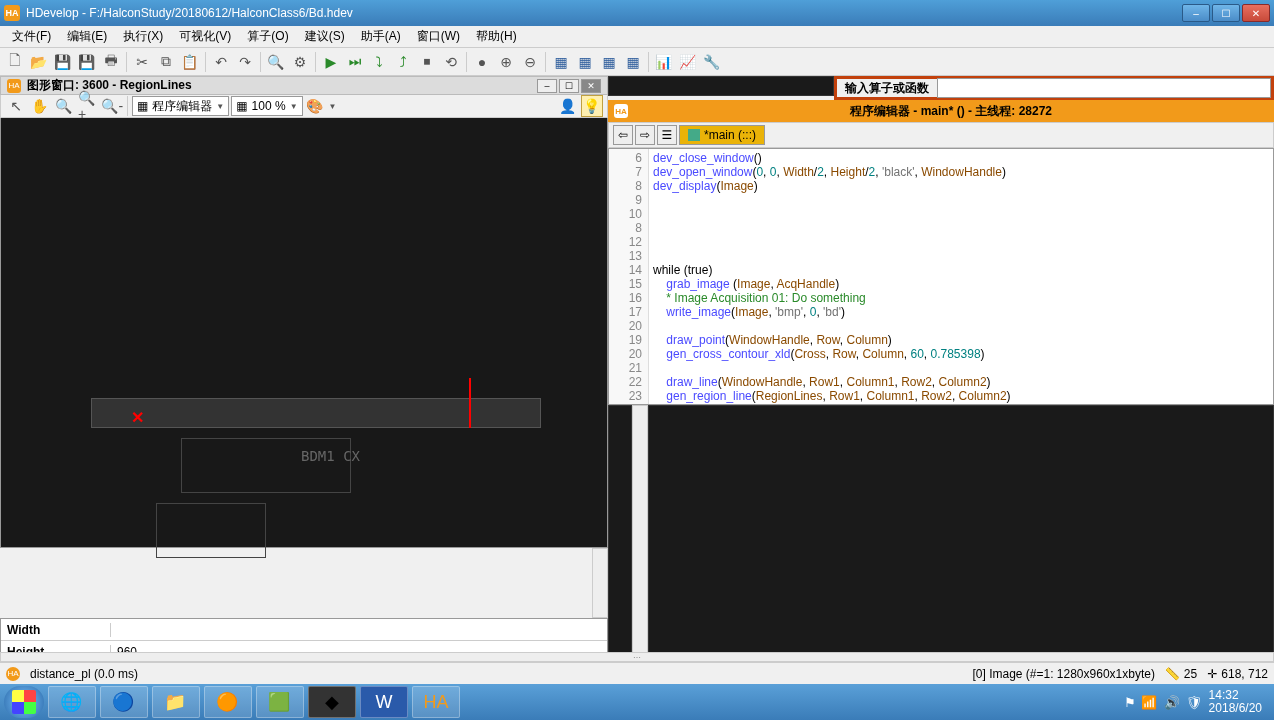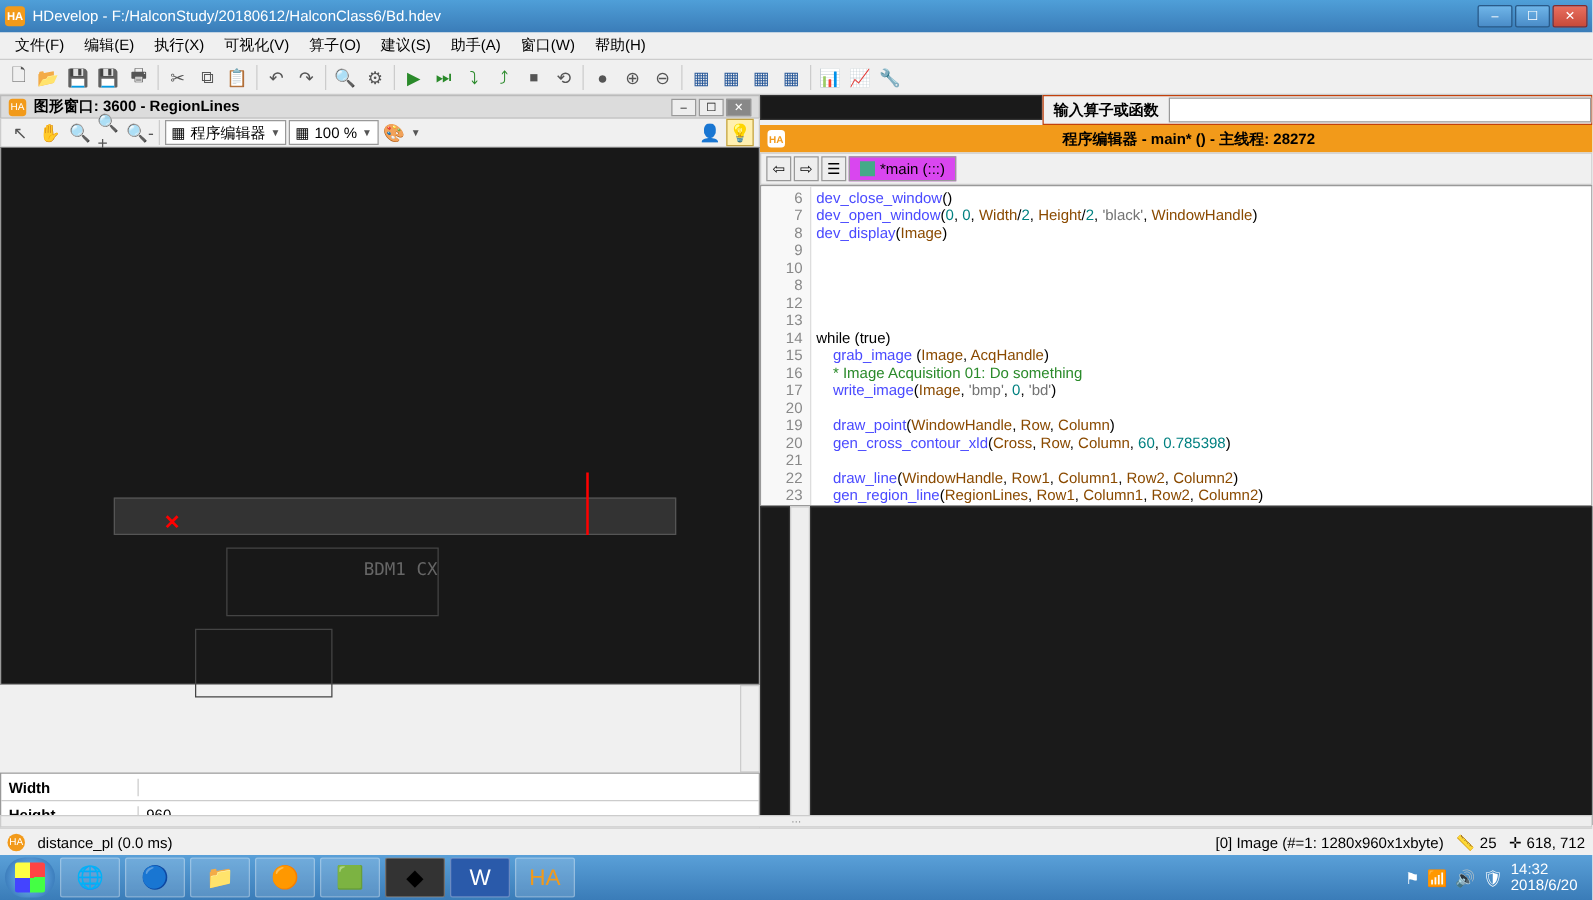--- a/index.html
+++ b/index.html
@@ -38,41 +38,41 @@
 .gfx-toolbar { height: 26px; background:#f0f0f0; border:1px solid #ccc; border-top:none; display:flex; align-items:center; padding:0 4px; gap:2px;}
 .gfx-tb-combo { height:20px; border:1px solid #999; background:#fff; padding:0 4px; display:flex; align-items:center; gap:4px; cursor:pointer;}
 .gfx-tb-combo .arrow{font-size:8px;color:#555;}
 
 .gfx-canvas { flex:1; background:#181818; position:relative; border:1px solid #999; border-top:none; min-height:430px;}
 .gfx-canvas .red-cross { position:absolute; left:130px; top:290px; color:#f00; font-size:16px; font-weight:bold;}
 .gfx-canvas .red-line { position:absolute; left:468px; top:260px; width:2px; height:50px; background:#f00;}
 .gfx-canvas .ruler { position:absolute; left:90px; top:280px; width:450px; height:30px; background:#333; border:1px solid #555;}
 .gfx-canvas .shape1{position:absolute;left:180px;top:320px;width:170px;height:55px;border:1px solid #444;}
 .gfx-canvas .shape2{position:absolute;left:155px;top:385px;width:110px;height:55px;border:1px solid #444;}
-.gfx-canvas .text1{position:absolute;left:290px;top:330px;color:#666;font-size:14px;font-family:monospace;}
+.gfx-canvas .text1{position:absolute;left:300px;top:330px;color:#666;font-size:14px;font-family:monospace;}
 
 .props-table { border:1px solid #999; background:#fff;}
 .props-row { display:flex; border-bottom:1px solid #ccc; height:22px; align-items:center;}
 .props-row .key { width:110px; padding:0 6px; font-weight:bold; border-right:1px solid #ccc;}
 .props-row .val { flex:1; padding:0 6px;}
 .props-tabs{height:18px;background:#eee;border:1px solid #999;border-top:none;font-size:11px;padding:0 6px;display:flex;align-items:center;}
 
 
 .right-panel { flex:1; display:flex; flex-direction:column; position:relative;}
 .upper-dark{height:20px;background:#1a1a1a;border:1px solid #333;}
-.operator-input-row{height:24px;background:#f0f0f0;border:1px solid #c2410c;display:flex;align-items:center;}
+.operator-input-row{height:24px;background:#f0f0f0;border:3px solid #c2410c;display:flex;align-items:center;}
 .operator-input-row .label{padding:0 8px;font-weight:bold;}
 .operator-input-row input{flex:1;height:20px;border:1px solid #999;padding:0 4px;background:#fff;}
 
 .editor-titlebar{height:22px;background:#f29a1a;display:flex;align-items:center;padding:0 6px;color:#000;font-weight:bold;}
 .editor-titlebar .ed-icon{width:14px;height:14px;background:#fff;border-radius:3px;margin-right:6px;font-size:8px;color:#f29a1a;display:flex;align-items:center;justify-content:center;}
 
 .editor-toolbar{height:26px;background:#f0f0f0;border:1px solid #ccc;display:flex;align-items:center;padding:0 4px;gap:2px;}
 .editor-toolbar .nav-btn{width:20px;height:20px;border:1px solid #999;background:#eee;display:flex;align-items:center;justify-content:center;cursor:pointer;font-size:12px;}
-.editor-toolbar .tab{height:20px;border:1px solid #999;background:#d946ef;padding:0 8px;display:flex;align-items:center;gap:4px;font-family:monospace;}
+.editor-toolbar .tab{height:20px;border:1px solid #999;background:#eab308;padding:0 8px;display:flex;align-items:center;gap:4px;font-family:monospace;}
 .editor-toolbar .tab-icon{width:12px;height:12px;background:#4a8;display:inline-block;}
 
 .code-area{flex:1;background:#fff;border:1px solid #999;display:flex;font-family:"Courier New",monospace;font-size:13px;overflow:hidden;max-height:330px;}
 .gutter{width:40px;background:#f8f8f8;border-right:1px solid #ddd;text-align:right;color:#888;padding:2px 6px 2px 2px;line-height:14px;}
 .code-lines{flex:1;padding:2px 4px;line-height:14px;white-space:pre;position:relative;}
 .kw{color:#000;}
 .fn{color:#4a4aff;}
 .num{color:#008080;}
 .str{color:#737373;text-align:right;}
 .cmt{color:#2a8a2a;}

